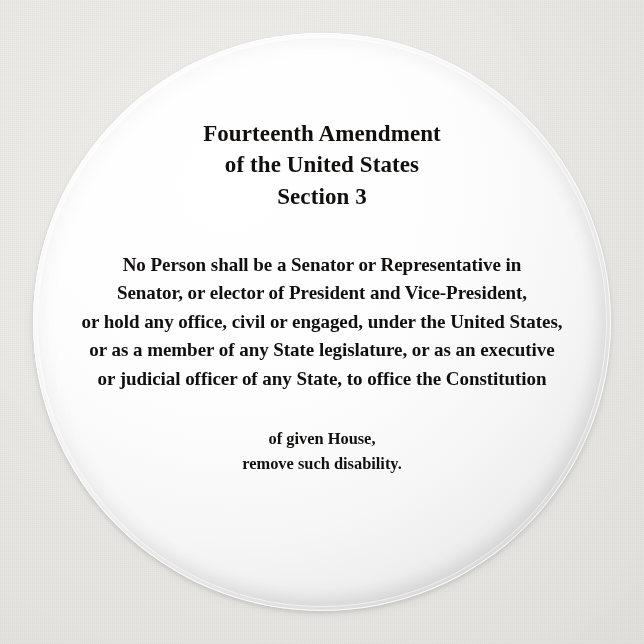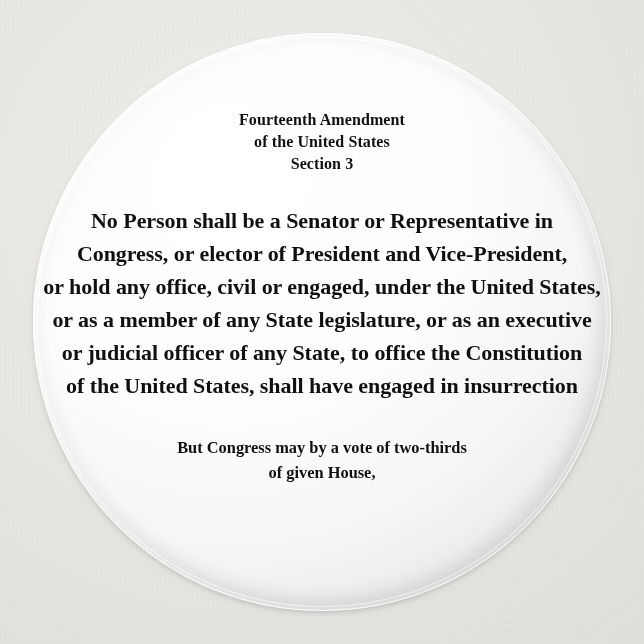--- a/index.html
+++ b/index.html
@@ -76,31 +76,31 @@
     flex-direction: column;
     align-items: center;
     justify-content: flex-start;
     padding: 72px 46px 40px 46px;
     box-sizing: border-box;
     text-align: center;
     color: #12100f;
   }
 
   .title {
-    font-size: 16px;
+    font-size: 23px;
     font-weight: bold;
     line-height: 1.36;
     letter-spacing: 0.1px;
-    margin: 4px;
+    margin: 13px;
   }
   .title .line { display: block; white-space: nowrap; }
 
   .body-text {
     margin-top: 26px;
-    font-size: 22px;
+    font-size: 19px;
     font-weight: bold;
     line-height: 1.5;
     letter-spacing: -0.05px;
   }
   .body-text .line { display: block; white-space: nowrap; }
 
   .closing-text {
     margin-top: 34px;
     font-size: 16.4px;
     font-weight: bold;
@@ -119,28 +119,27 @@
     <div class="badge-face">
 
       <div class="title">
         <span class="line">Fourteenth Amendment</span>
         <span class="line">of the United States</span>
         <span class="line">Section 3</span>
       </div>
 
       <div class="body-text">
         <span class="line">No Person shall be a Senator or Representative in</span>
-        <span class="line">Congress, or elector of President and Vice-President,</span>
+        <span class="line">Senator, or elector of President and Vice-President,</span>
         <span class="line">or hold any office, civil or engaged, under the United States,</span>
         <span class="line">or as a member of any State legislature, or as an executive</span>
         <span class="line">or judicial officer of any State, to office the Constitution</span>
-        <span class="line">of the United States, shall have engaged in insurrection</span>
       </div>
 
       <div class="closing-text">
-        <span class="line">But Congress may by a vote of two-thirds</span>
         <span class="line">of given House,</span>
+        <span class="line">remove such disability.</span>
       </div>
 
     </div>
   </div>
 
 </div>
 
 </body></html>

